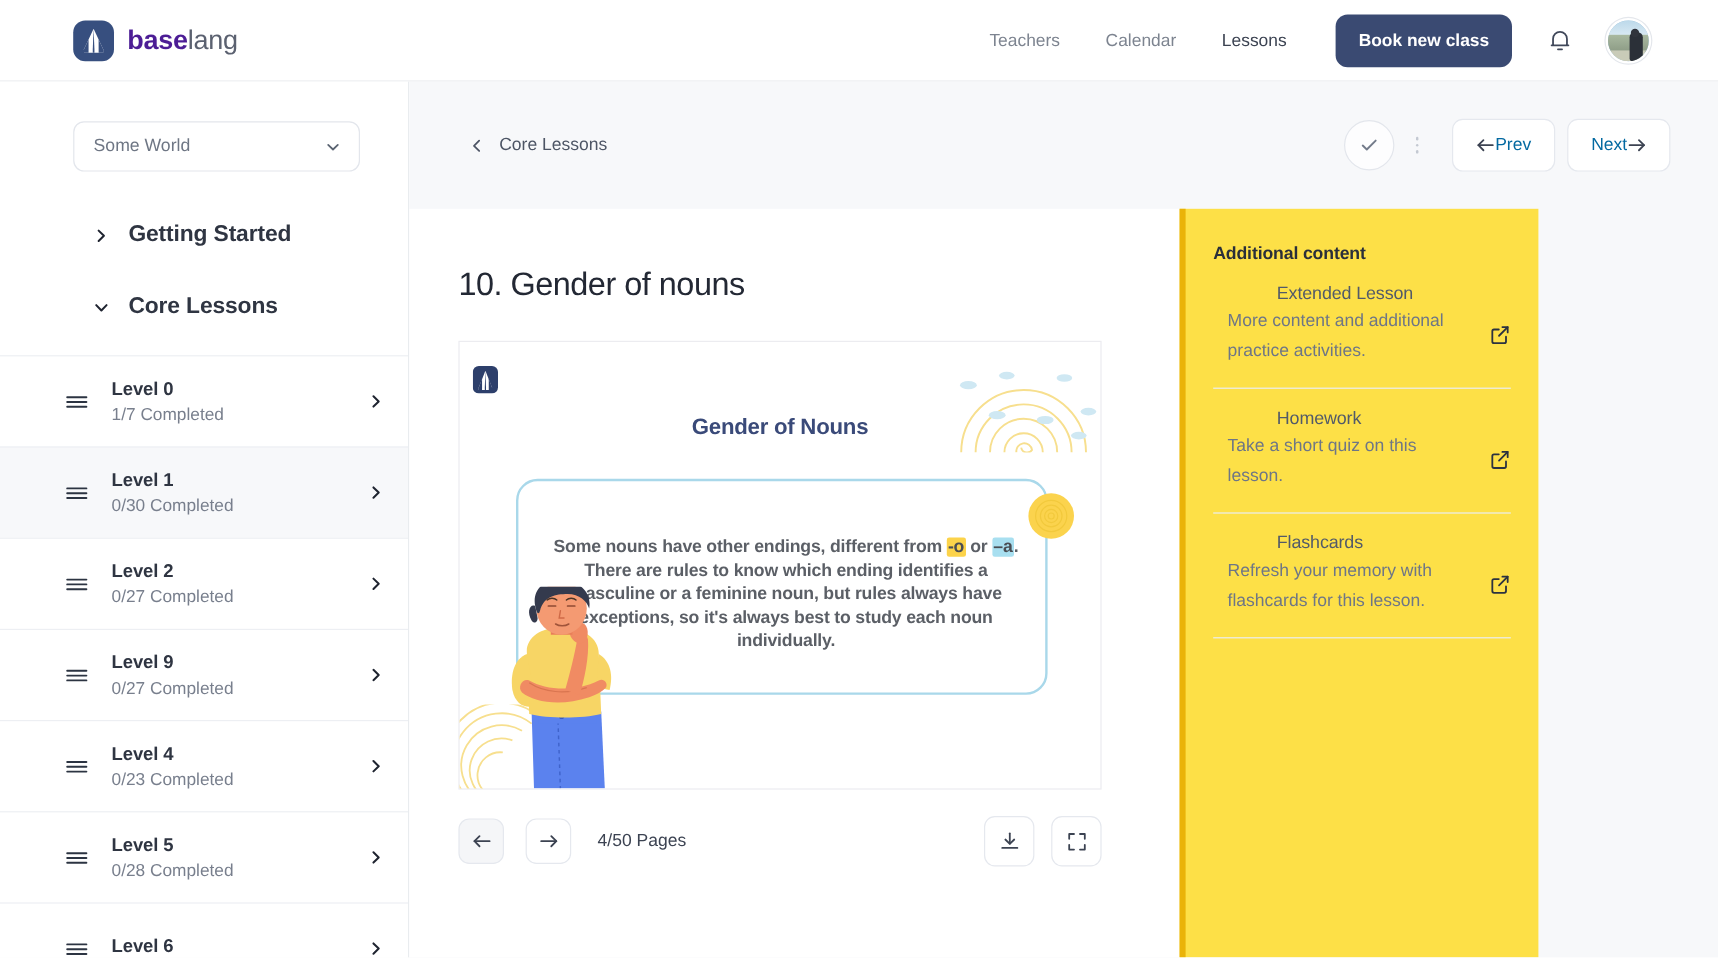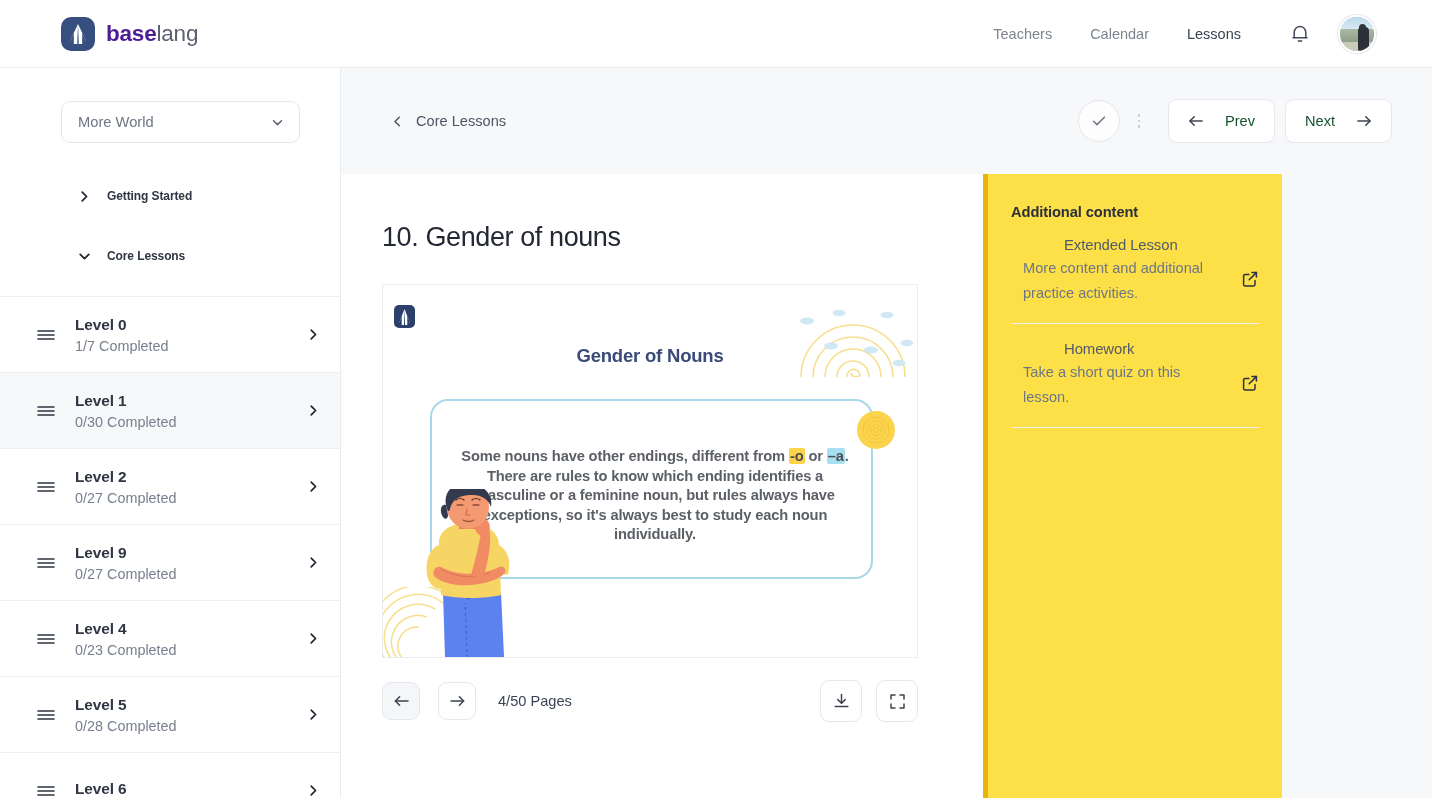--- a/index.html
+++ b/index.html
@@ -87,27 +87,27 @@
     padding: 0 14px 0 16px;
     cursor: pointer; background: #fff;
   }
   .course-select span { font-size: 14.7px; color: #6e7684; }
   .sec-row {
     display: flex; align-items: center; gap: 16px;
     margin: 0 0 0 78px; height: 36px; cursor: pointer;
   }
   .sec-row.first { margin-top: 35px; }
   .sec-row.second { margin-top: 24px; }
-  .sec-row .lbl { font-size: 12px; color: #2f3542; font-weight: 600; letter-spacing: -0.1px; }
+  .sec-row .lbl { font-size: 19px; color: #2f3542; font-weight: 600; letter-spacing: -0.1px; }
 
   .levels { margin-top: 22px; }
   .level-item {
     height: 76px; display: flex; align-items: center;
     border-top: 1px solid #edeff3;
-    padding-left: 36px; padding-right: 20px;
+    padding-left: 54px; padding-right: 20px;
     cursor: pointer; position: relative;
   }
   .level-item.sel { background: #f7f8fa; }
   .level-item .burger { width: 20px; flex: none; margin-right: 19px; }
   .level-txt { flex: 1 1 auto; }
   .level-title { font-size: 15.4px; color: #2f3542; font-weight: 600; letter-spacing: -0.1px; }
   .level-sub { font-size: 14.4px; color: #787f8d; margin-top: 4px; }
   .level-item .chev { flex: none; }
 
   
@@ -130,23 +130,23 @@
   }
   .kebab {
     width: 26px; display: flex; flex-direction: column;
     align-items: center; gap: 3px; cursor: pointer;
     margin: 0 6px;
   }
   .kebab i { width: 2.5px; height: 2.5px; border-radius: 50%; background: #c4c9d2; display: block; }
   .nav-btn {
     height: 44px; background: #fff;
     border: 1px solid #e5e8ee; border-radius: 9px;
-    display: flex; align-items: center; justify-content: center; gap: 21px;
+    display: flex; align-items: center; justify-content: center; gap: 0;
     padding: 0 19px; cursor: pointer; margin-left: 10px;
-    font-size: 14.6px; color: #14532d; font-family: inherit;
+    font-size: 14.6px; color: #0369a1; font-family: inherit;
   }
 
   .content-row { display: flex; height: 624px; }
 
   
   .lesson-card {
     width: 642px; background: #fff; flex: none;
     padding: 30px 40px 0 41px;
     height: 624px;
   }
@@ -246,20 +246,21 @@
         <path d="M21.2 16 L21.2 27 L25 27 L25 24 Z" fill="#374f7f"></path>
       </svg>
     </span>
     <span class="brand-text"><b>base</b><span>lang</span></span>
   </div>
 
   <div class="nav-right">
     <a class="nav-link" href="#">Teachers</a>
     <a class="nav-link" href="#">Calendar</a>
     <a class="nav-link active" href="#">Lessons</a>
+    <button class="btn-primary">Book new class</button>
     <button class="bell-btn">
       <span>
         <svg width="20" height="22" viewBox="0 0 20 22" fill="none" stroke="#40485a" stroke-width="1.5" stroke-linecap="round" stroke-linejoin="round">
           <path d="M4.2 14.8 V9.4 a5.8 5.8 0 0 1 11.6 0 v5.4 h1.2 H3 Z"></path>
           <path d="M8.3 18.1 h3.4"></path>
         </svg>
       </span>
     </button>
     <div class="avatar">
       <div class="av-sky"></div>
@@ -269,21 +270,21 @@
       <div class="av-head"></div>
     </div>
   </div>
 </div>
 
 <div class="shell">
 
   <div class="sidebar">
 
     <div class="course-select">
-      <span>More World</span>
+      <span>Some World</span>
       <span>
         <svg width="15" height="15" viewBox="0 0 15 15" fill="none" stroke="#5b6472" stroke-width="1.5" stroke-linecap="round" stroke-linejoin="round">
             <path d="M3.5 5.8 L7.5 9.6 L11.5 5.8"></path>
           </svg>
       </span>
     </div>
 
     <div class="sec-row first">
       <span>
         <svg width="13" height="13" viewBox="0 0 13 13" fill="none" stroke="#1f2430" stroke-width="1.7" stroke-linecap="round" stroke-linejoin="round">
@@ -630,17 +631,28 @@
           <div class="res-desc">Take a short quiz on this lesson.</div>
           <span class="res-link">
             <svg width="18" height="18" viewBox="0 0 18 18" fill="none" stroke="#2b3240" stroke-width="1.5" stroke-linecap="round" stroke-linejoin="round">
                 <path d="M11 2.6 h4.4 v4.4"></path>
                 <path d="M8.2 9.8 L15.4 2.6"></path>
                 <path d="M14 10.6 v4 a1.4 1.4 0 0 1 -1.4 1.4 H4 a1.4 1.4 0 0 1 -1.4 -1.4 V6 A1.4 1.4 0 0 1 4 4.6 h4"></path>
               </svg>
           </span>
         </div>
 
+        <div class="res">
+          <div class="res-title">Flashcards</div>
+          <div class="res-desc">Refresh your memory with flashcards for this lesson.</div>
+          <span class="res-link">
+            <svg width="18" height="18" viewBox="0 0 18 18" fill="none" stroke="#2b3240" stroke-width="1.5" stroke-linecap="round" stroke-linejoin="round">
+                <path d="M11 2.6 h4.4 v4.4"></path>
+                <path d="M8.2 9.8 L15.4 2.6"></path>
+                <path d="M14 10.6 v4 a1.4 1.4 0 0 1 -1.4 1.4 H4 a1.4 1.4 0 0 1 -1.4 -1.4 V6 A1.4 1.4 0 0 1 4 4.6 h4"></path>
+              </svg>
+          </span>
+        </div>
       </div>
 
     </div>
   </div>
 </div>
 
 </body></html>

